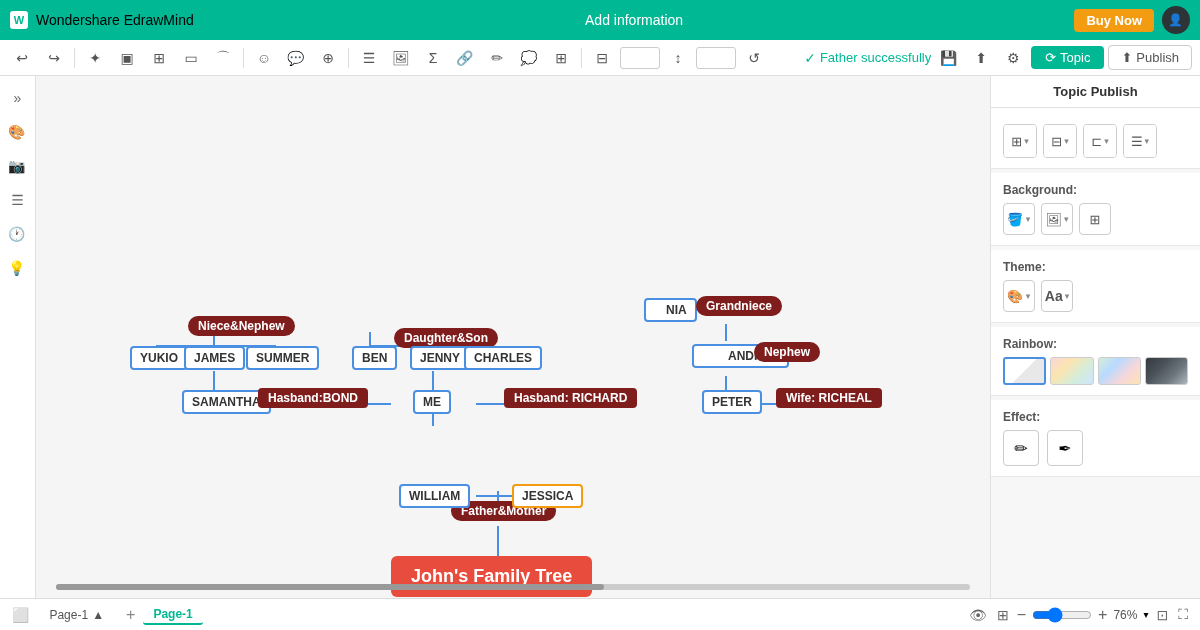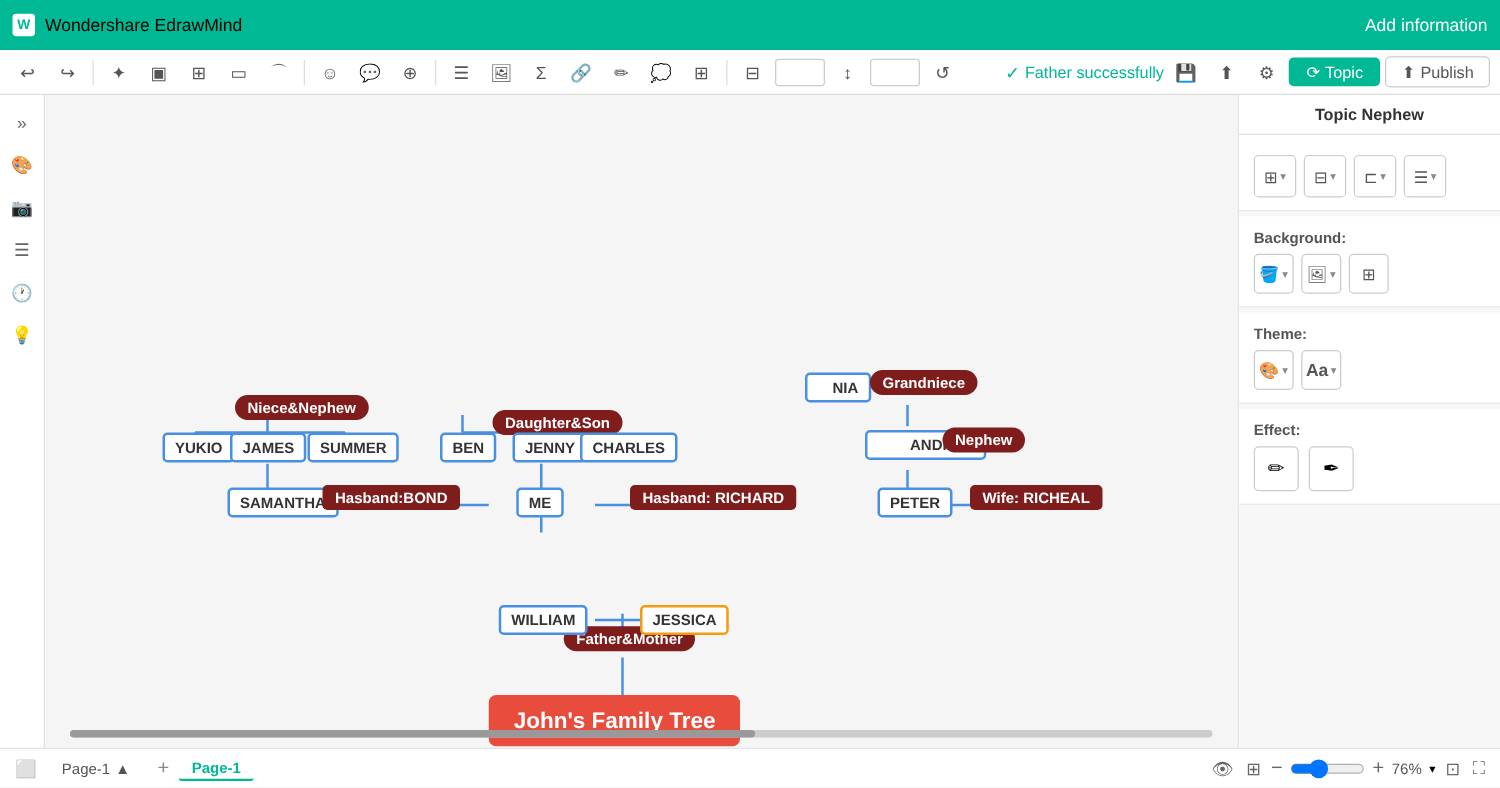--- a/index.html
+++ b/index.html
@@ -207,20 +207,24 @@
 
 <div id="topbar">
   <div id="topbar-left">
     <div id="topbar-logo">
       <span>W</span>
     </div>
     <span id="app-title">Wondershare EdrawMind</span>
   </div>
   <div id="topbar-center">
     <span>Add information</span>
+  </div>
+  <div id="topbar-right">
+    <button id="buy-now-btn">Buy Now</button>
+    <div id="profile-icon">👤</div>
   </div>
 </div>
 
 <div id="toolbar">
   <button class="toolbar-btn" title="Undo">↩</button>
   <button class="toolbar-btn" title="Redo">↪</button>
   <div class="toolbar-sep"></div>
   <button class="toolbar-btn">✦</button>
   <button class="toolbar-btn">▣</button>
   <button class="toolbar-btn">⊞</button>
@@ -363,21 +367,21 @@
     <div class="mm-node node-blue-outline" style="left: 608px; top: 222px; padding-left: 20px;">NIA</div>
 
     <div class="mm-node node-blue-fill" style="left: 660px; top: 220px;">Grandniece</div>
 
     <div style="position:absolute;bottom:8px;left:20px;right:20px;height:6px;background:#ccc;border-radius:3px;">
       <div style="width:60%;height:100%;background:#999;border-radius:3px;"></div>
     </div>
   </div>
 
   <div id="right-panel">
-    <div id="topic-format-header">Topic Nephew</div>
+    <div id="topic-format-header">Topic Publish</div>
 
     <div class="panel-section">
       <div class="panel-row">
         <div class="format-btn-group">
           <div class="panel-icon-btn">⊞<span class="dd-arrow">▾</span></div>
         </div>
         <div class="format-btn-group">
           <div class="panel-icon-btn">⊟<span class="dd-arrow">▾</span></div>
         </div>
         <div class="format-btn-group">
@@ -413,20 +417,29 @@
           <span>🎨</span>
             <span class="dd-arrow">▾</span>
         </div>
         <div class="panel-icon-btn">
           <span style="font-size:14px;font-weight:bold;">Aa</span>
             <span class="dd-arrow">▾</span>
         </div>
       </div>
     </div>
 
+    <div class="panel-section">
+      <div class="panel-label">Rainbow:</div>
+      <div class="rainbow-grid">
+        <div class="rainbow-box active" style="background: linear-gradient(135deg,#fff 50%,#e8e8e8 50%);"></div>
+        <div class="rainbow-box" style="background: linear-gradient(135deg,#f8d7da,#fce4b0,#d4edda,#cce5ff);"></div>
+        <div class="rainbow-box" style="background: linear-gradient(135deg,#d4edda,#b8daff,#f8d7da,#fce4b0);"></div>
+        <div class="rainbow-box" style="background: linear-gradient(135deg,#343a40,#495057,#6c757d,#adb5bd);"></div>
+      </div>
+    </div>
 
     <div class="panel-section">
       <div class="panel-label">Effect:</div>
       <div class="effect-row">
         <div class="effect-btn">✏</div>
         <div class="effect-btn">✒</div>
       </div>
     </div>
   </div>
 </div>

